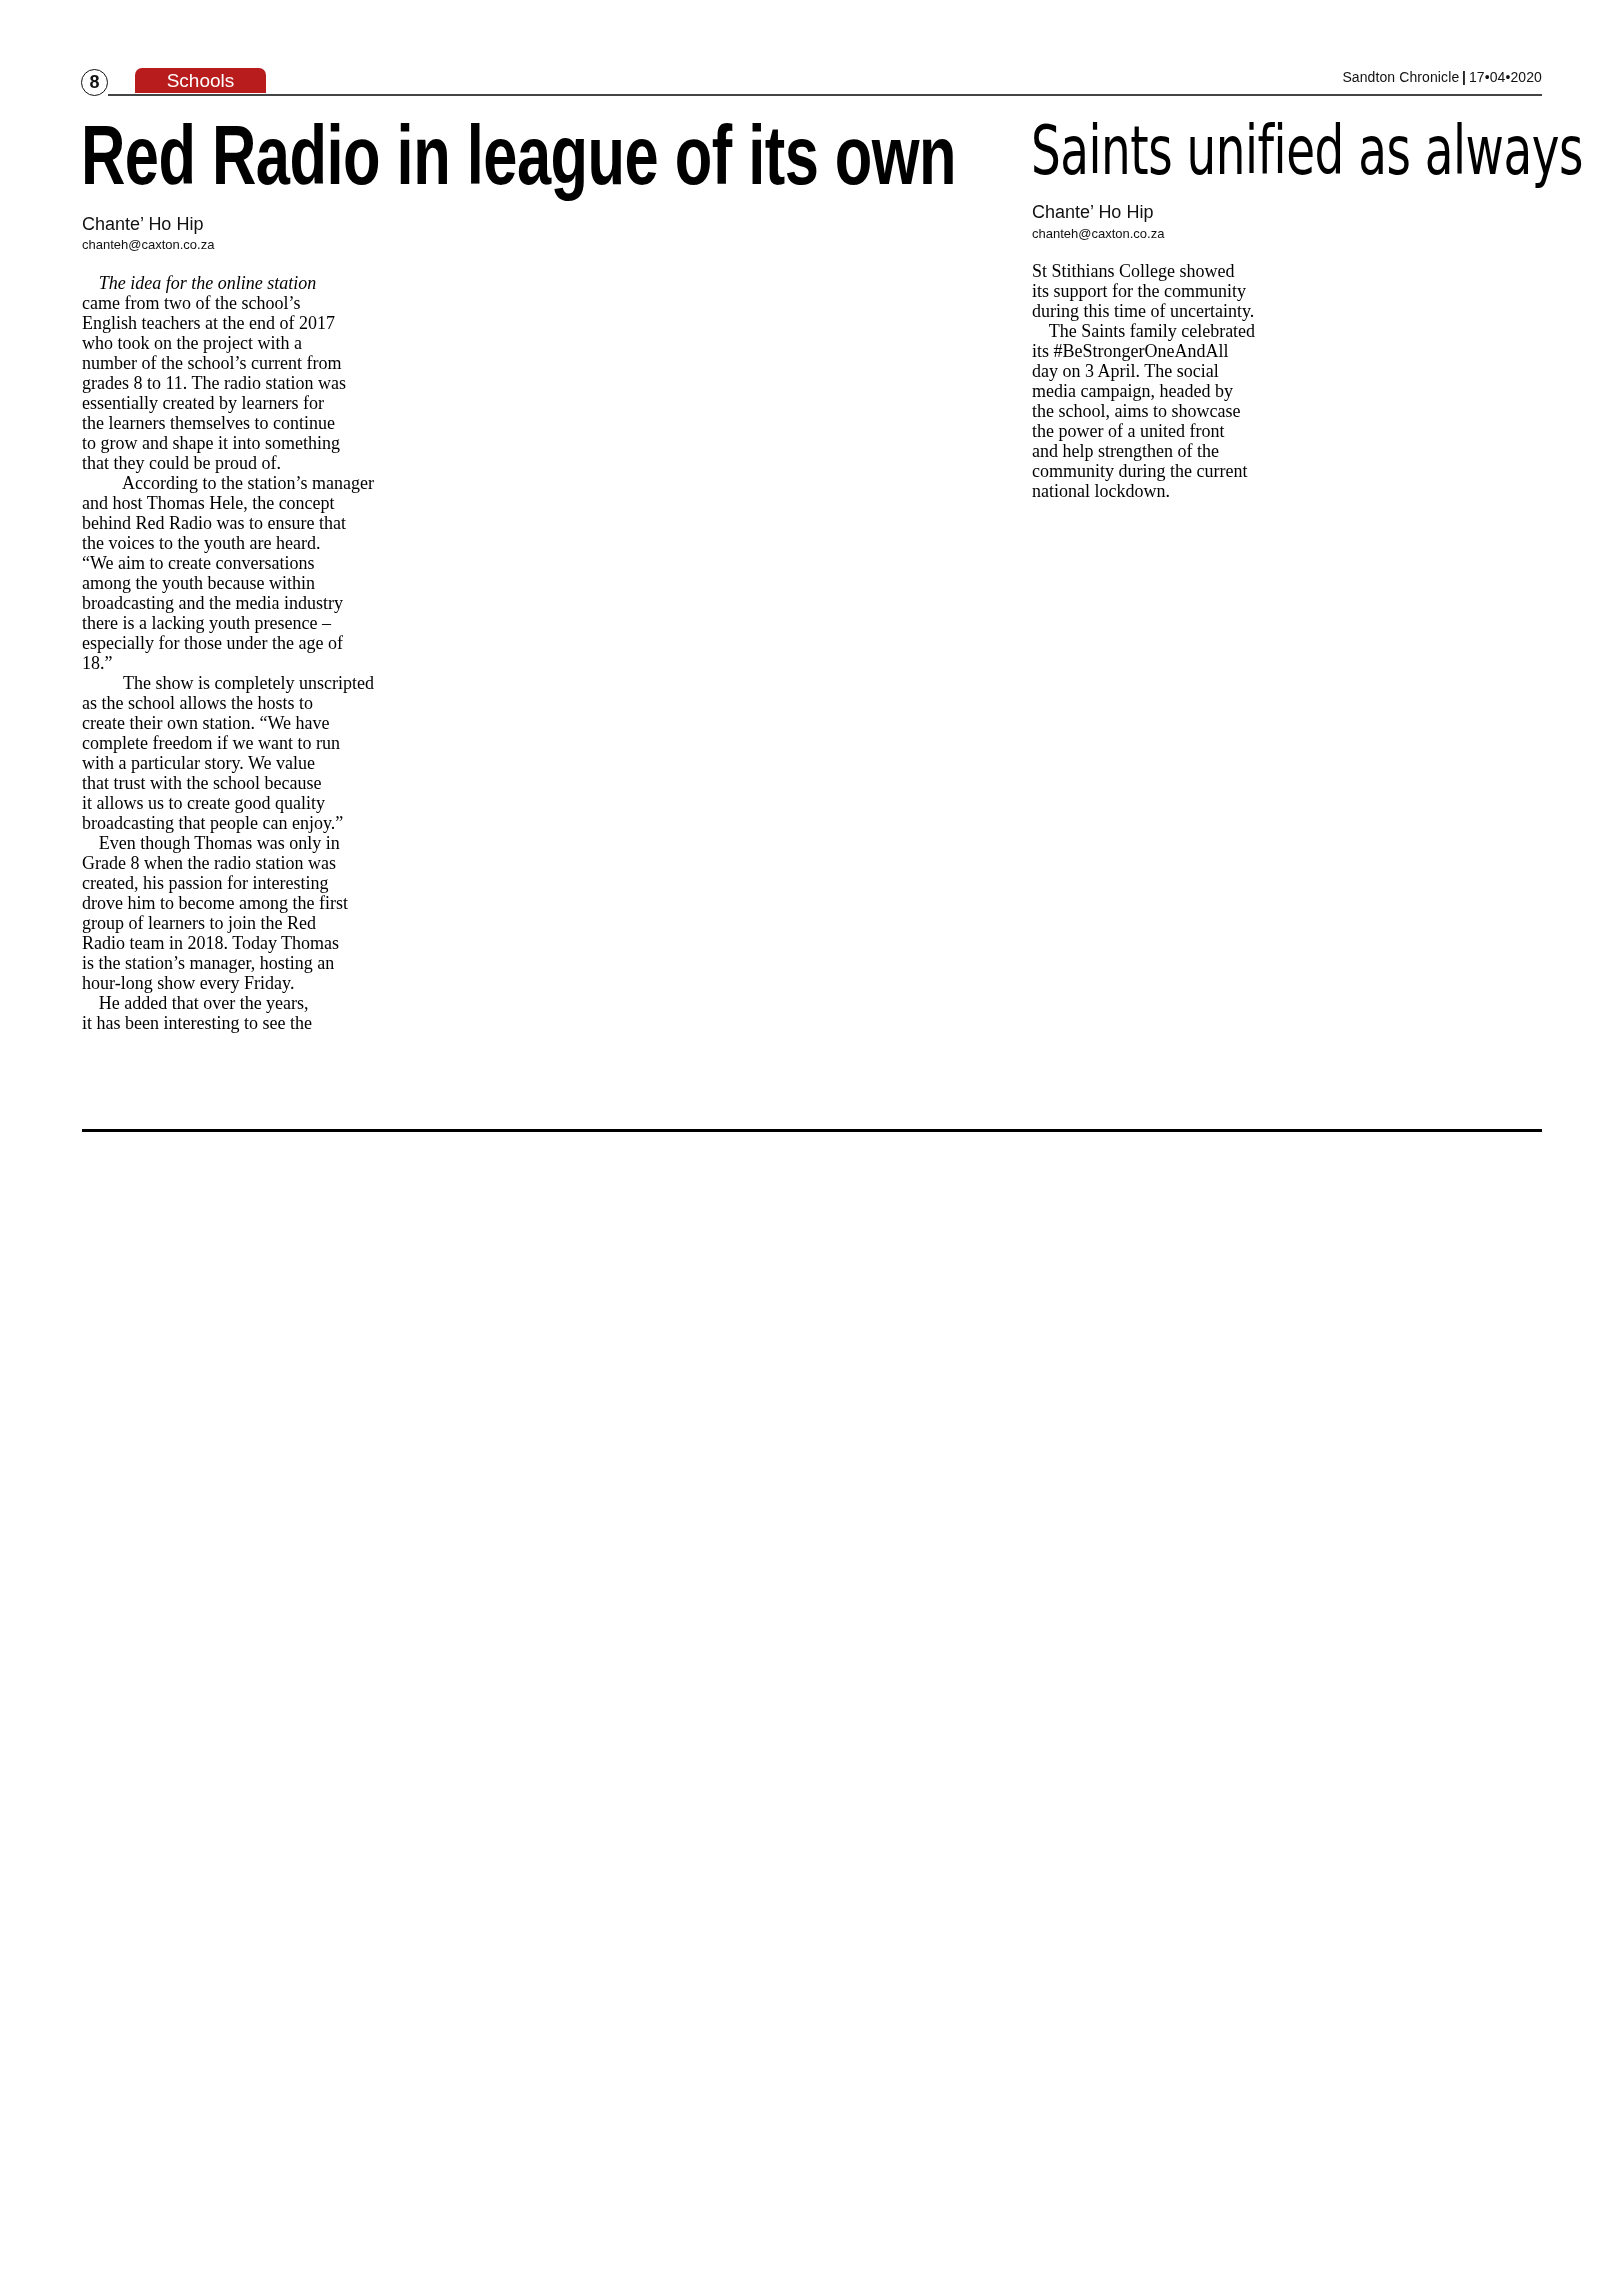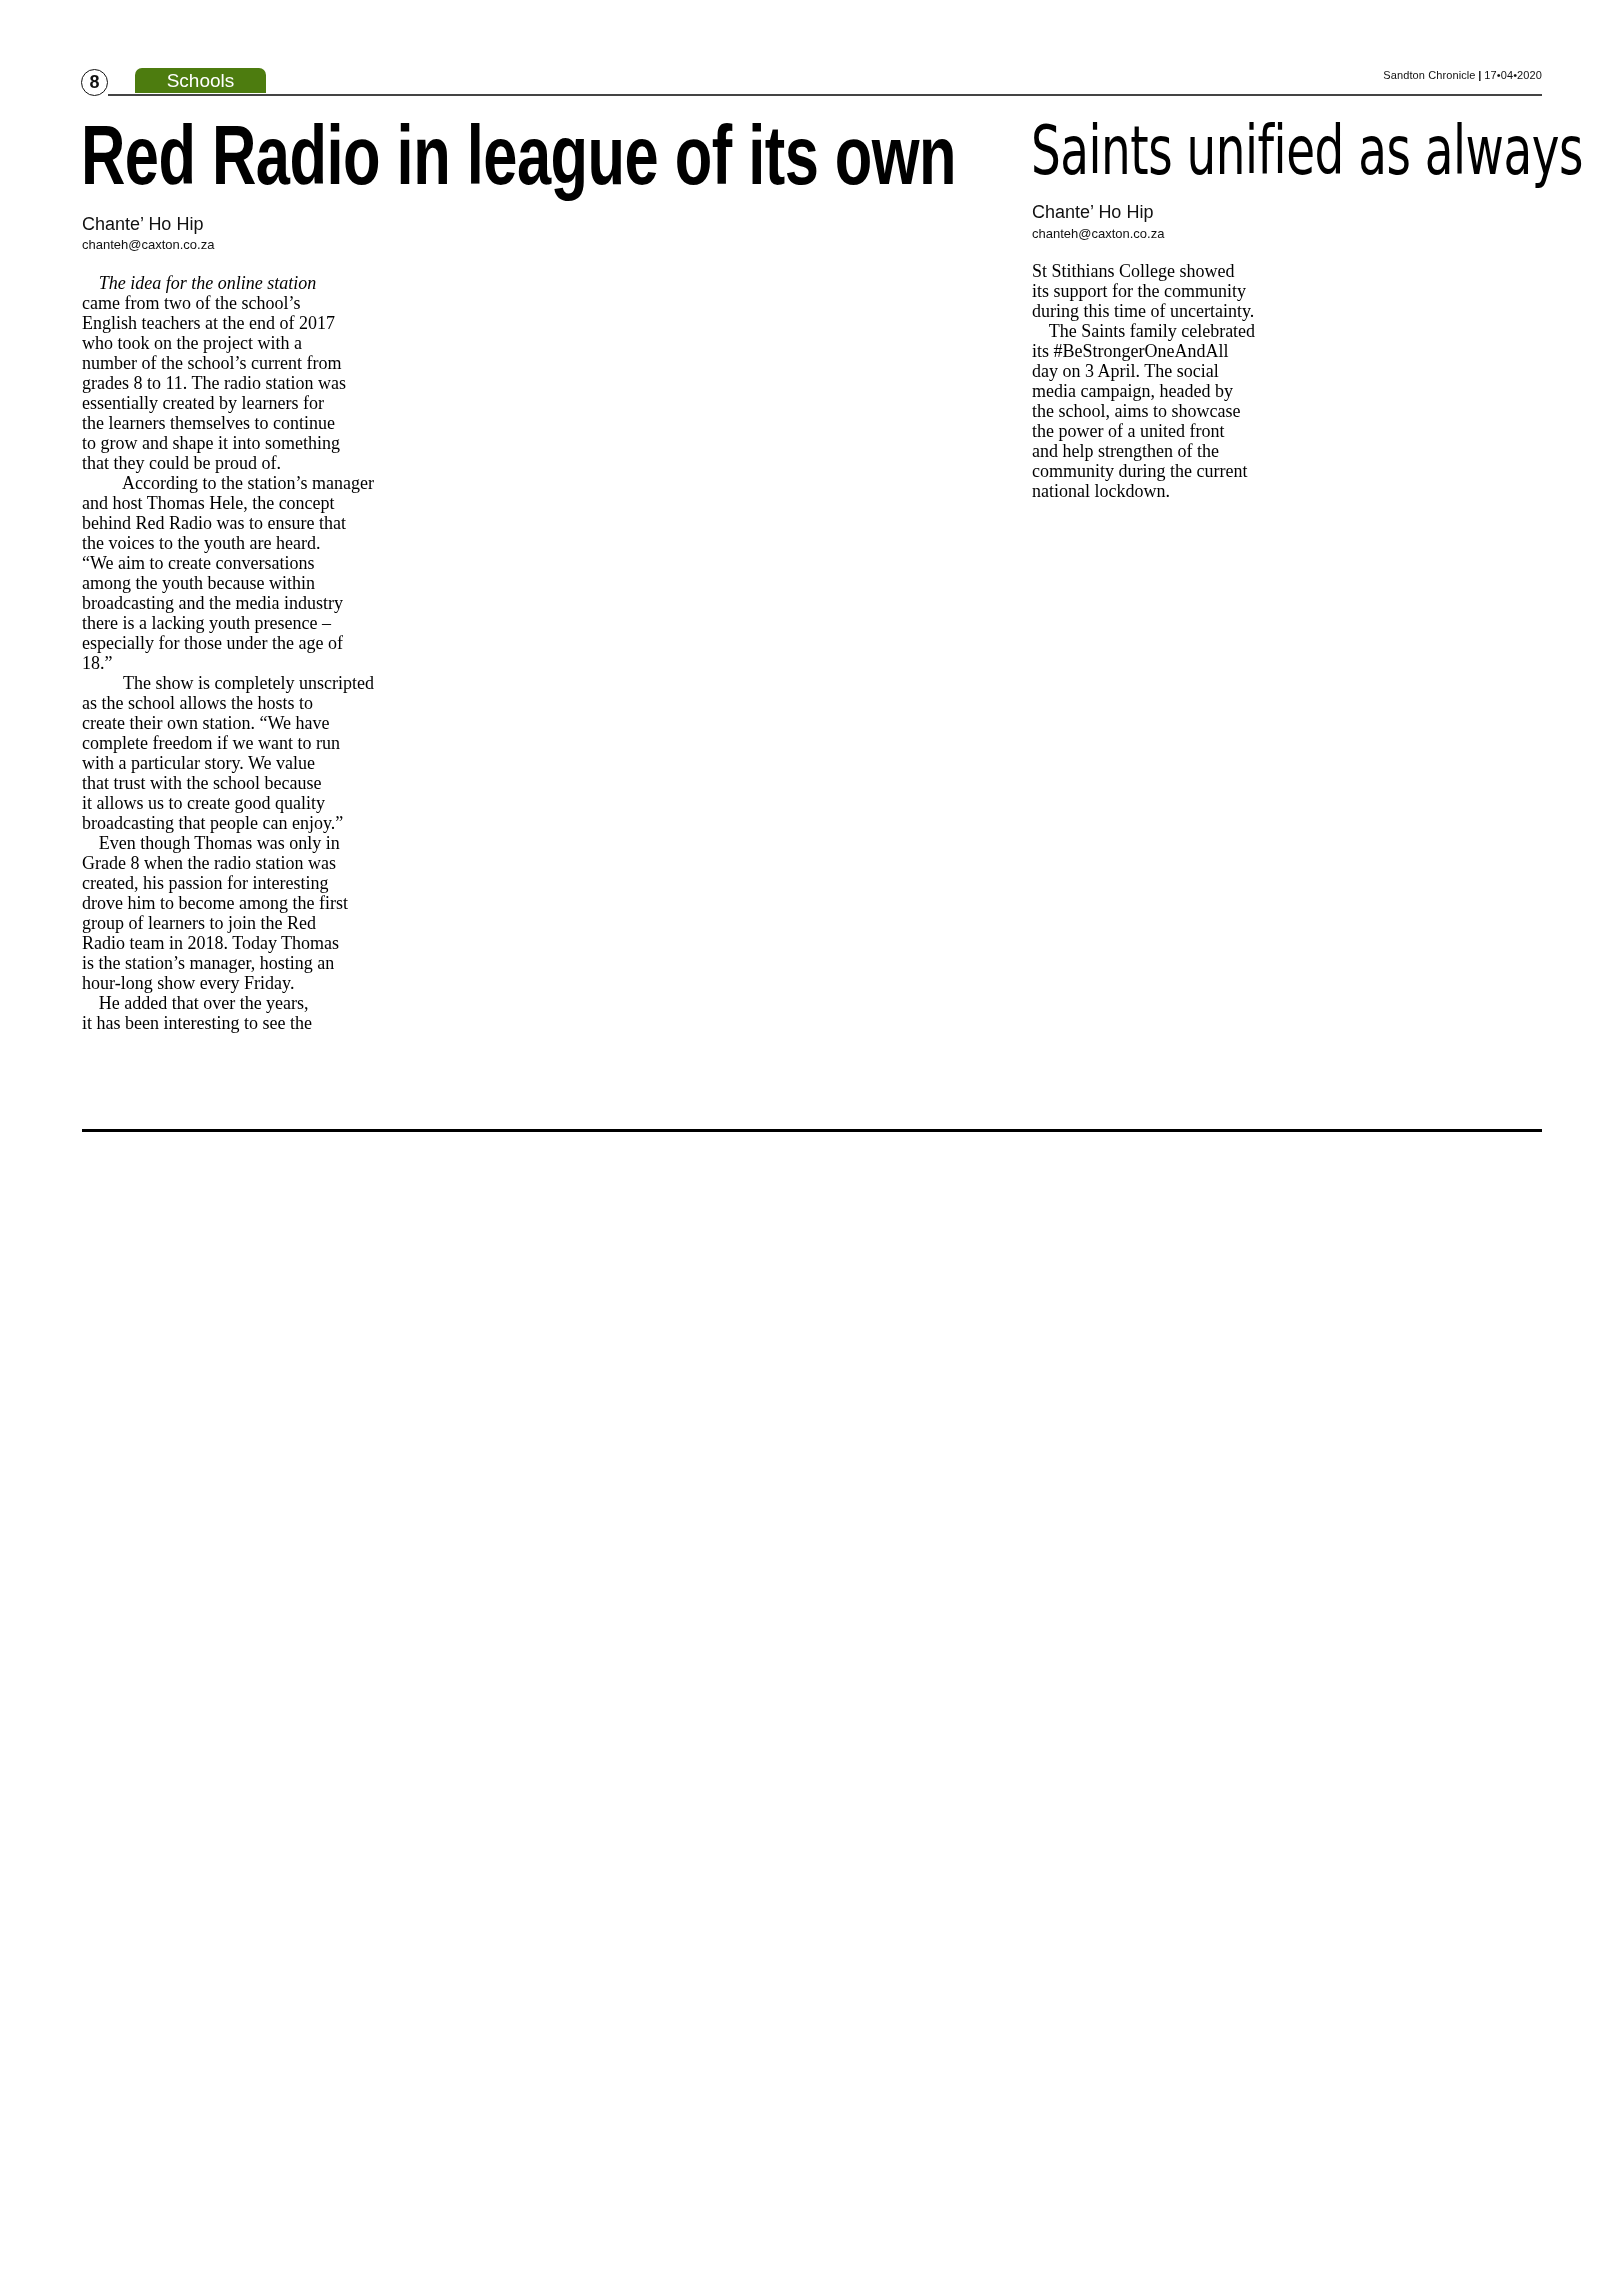--- a/index.html
+++ b/index.html
@@ -8,30 +8,30 @@
 
   
   .page-num {
     position: absolute; left: 81px; top: 69px; width: 25px; height: 25px;
     border: 1.7px solid #111; border-radius: 50%;
     font-family: "Liberation Sans", sans-serif; font-size: 18px; font-weight: bold;
     line-height: 25px; text-align: center; color: #111;
   }
   .section-tab {
     position: absolute; left: 135px; top: 68px; width: 131px; height: 25px;
-    background: #4d7c0f; border-radius: 7px 7px 0 0;
+    background: #b91c1c; border-radius: 7px 7px 0 0;
     color: #fff; font-family: "Liberation Sans", sans-serif; font-size: 19px;
     line-height: 25px; text-align: center;
   }
   .header-rule {
     position: absolute; left: 108px; top: 94px; width: 1434px; height: 2.1px; background: #444;
   }
   .masthead {
     position: absolute; right: 82px; top: 69px;
-    font-family: "Liberation Sans", sans-serif; font-size: 11px; color: #111;
+    font-family: "Liberation Sans", sans-serif; font-size: 14px; color: #111;
     white-space: nowrap; letter-spacing: 0.1px;
   }
   .masthead .sep { font-weight: bold; margin: 0 2.8px; }
 
   
   .headline-main {
     position: absolute; left: 81px; top: 111px; width: 930px;
     font-family: "Liberation Sans", sans-serif; font-weight: bold;
     font-size: 83px; line-height: 90px; color: #000;
     transform: scaleX(0.74); transform-origin: left top; white-space: nowrap;

